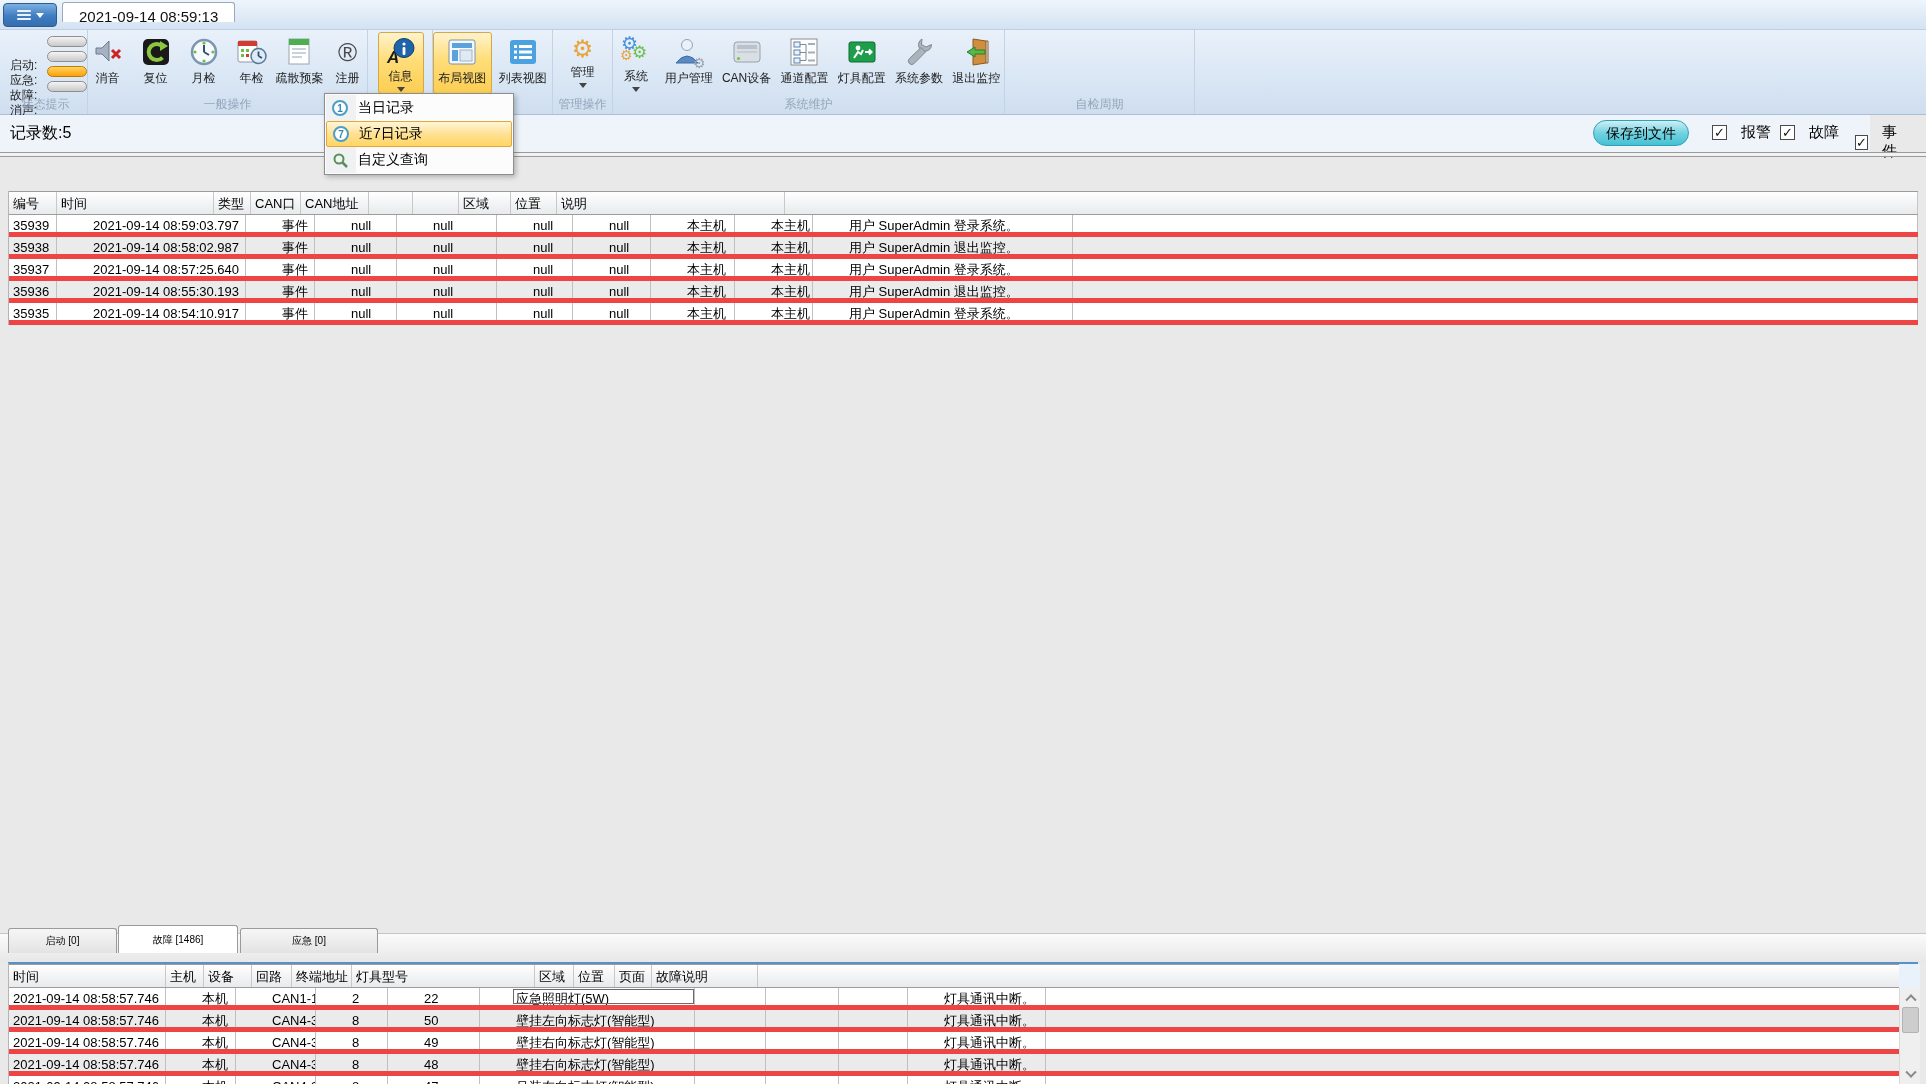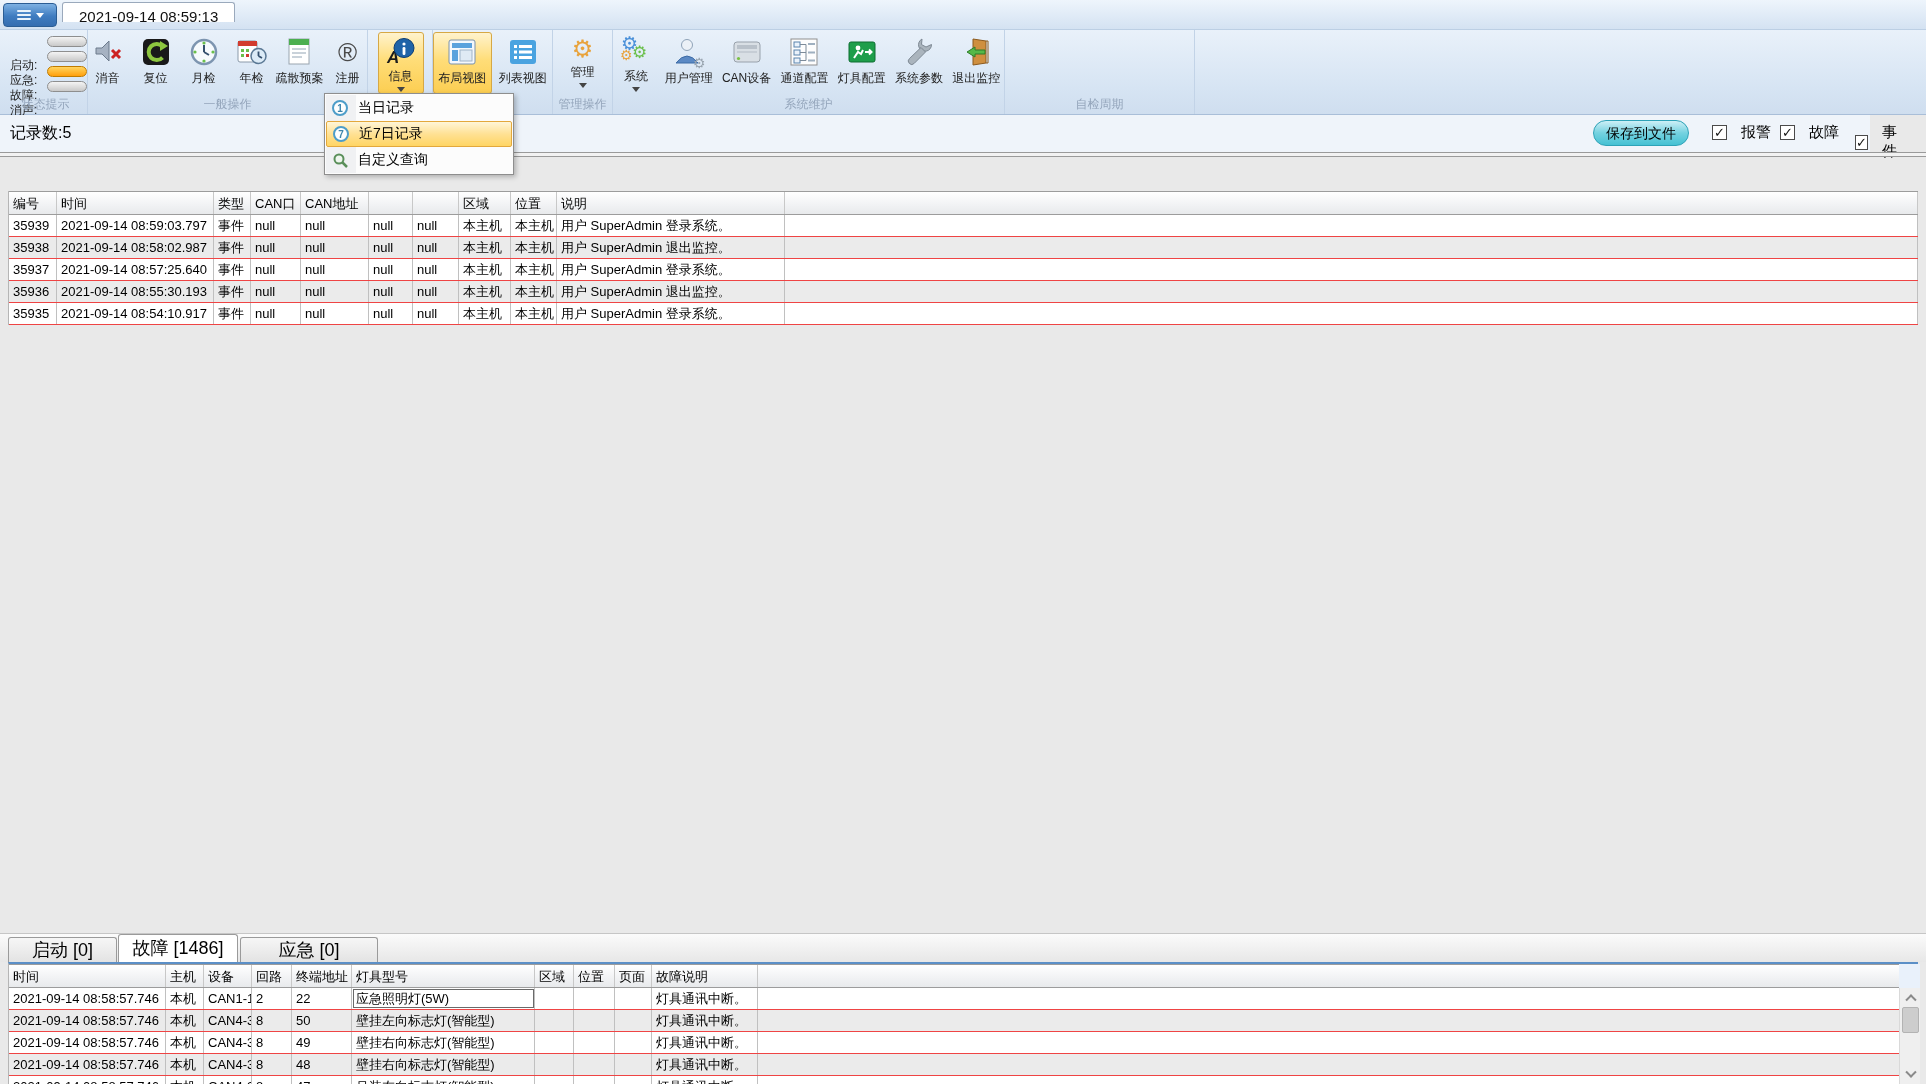--- a/index.html
+++ b/index.html
@@ -60,34 +60,34 @@
   .sepline { position:absolute; left:0; top:152px; width:1926px; height:5px; background:#f2f2f2;
     border-top:1px solid #9a9a9a; border-bottom:1px solid #9a9a9a; }
 
   
   .tr { display:grid; }
   .cell { padding:0 4px; border-right:1px solid #c0c0c0; font-size:13px; line-height:21px;
     white-space:nowrap; overflow:hidden; color:#000; }
   .hdr-row { background:linear-gradient(#ffffff,#f1f2f4 60%,#e8eaec);
     border-top:1px solid #9c9c9c; border-bottom:1px solid #9c9c9c; }
   .hdr-row .cell { line-height:23px; border-right:1px solid #c8c8c8; }
-  .data-row { background:#fff; border-bottom:1px solid #ef4444; }
+  .data-row { background:#fff; border-bottom:5px solid #ef4444;gap:32px; }
   .data-row.alt { background:#ebebeb; }
 
   .mtable { position:absolute; left:8px; top:157px; width:1910px; border-left:1px solid #b5b5b5;margin-top:34px; }
   .mtable .tr { grid-template-columns:48px 157px 37px 50px 68px 44px 46px 52px 46px 228px 1fr; }
   .mtable .hdr-row { height:24px; }
   .mtable .data-row { height:22px; }
 
   
   .tabbar { position:absolute; left:0; top:933px; width:1926px; height:29px;
     background:linear-gradient(#fbfbfb,#e7e7e7); border-top:1px solid #c6c6c6; }
-  .btab { position:absolute; bottom:0; height:25px; border:1px solid #9a9a9a; border-bottom:none;
+  .btab { position:absolute; bottom:9px; height:25px; border:1px solid #9a9a9a; border-bottom:none;
     border-radius:3px 3px 0 0; background:linear-gradient(#f6f6f6,#e3e3e3);
-    font-size:18px; text-align:center; line-height:24px; color:#000; cursor:pointer; }
+    font-size:10px; text-align:center; line-height:24px; color:#000; cursor:pointer; }
   .btab.active { height:28px; background:#fff; line-height:27px; }
 
   .btable { position:absolute; left:8px; top:962px; width:1910px;
     border-top:2px solid #5b8fc7; border-left:1px solid #b5b5b5; }
   .btable .tr { grid-template-columns:157px 38px 48px 40px 60px 183px 39px 41px 37px 106px 1fr; }
   .btable .hdr-row { height:24px; }
   .btable .data-row { height:22px; }
   .focuscell { outline:1px solid #6a6a6a; outline-offset:-2px; }
 
   

